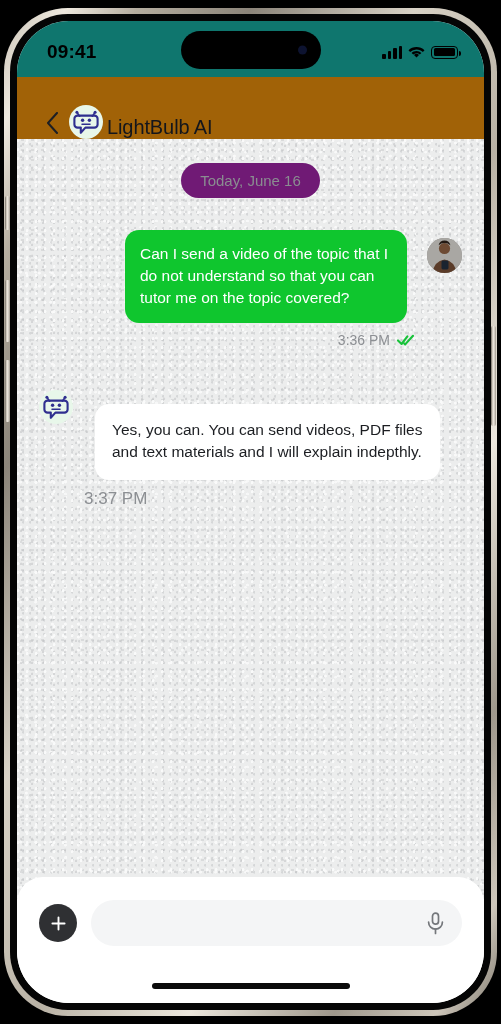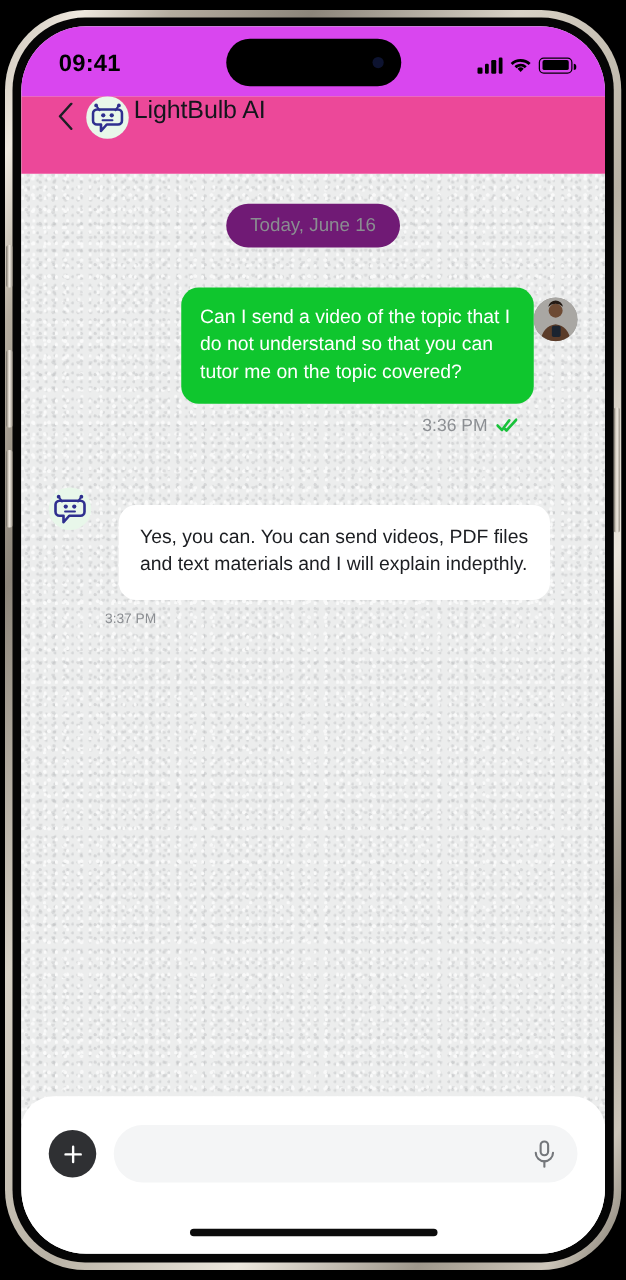--- a/index.html
+++ b/index.html
@@ -54,21 +54,21 @@
   #btn-action   { left: 1px; top: 188px;  width: 5px; height: 34px; }
   #btn-vol-up   { left: 1px; top: 272px;  width: 5px; height: 62px; }
   #btn-vol-down { left: 1px; top: 352px;  width: 5px; height: 62px; }
   #btn-power    { right: 1px; top: 318px; width: 5px; height: 100px; }
 
   
   #status-bar {
     position: relative;
     height: 56px;
     flex: 0 0 56px;
-    background: #d946ef;
+    background: #0f766e;
     display: flex;
     align-items: center;
     justify-content: space-between;
     padding: 0 26px 0 30px;
     z-index: 20;
     gap: 17px;
   }
   #status-time {
     font-size: 19px;
     font-weight: bold;
@@ -117,23 +117,23 @@
   }
   #battery-icon::after {
     content: ""; position: absolute; right: -4px; top: 4px;
     width: 2px; height: 5px; background: #000; border-radius: 0 2px 2px 0;
   }
   #battery-fill { height: 100%; background: #000; border-radius: 1.5px; }
 
   
   #chat-header {
     flex: 0 0 62px;
-    background: #ec4899;
-    display: flex;
-    align-items: flex-start;
+    background: #a16207;
+    display: flex;
+    align-items: flex-end;
     padding: 0 22px;
     gap: 4px;
     z-index: 15;
   }
   #back-button {
     width: 26px; height: 32px;
     display: flex; align-items: center; justify-content: center;
     cursor: pointer;
   }
   .avatar-bot {
@@ -177,21 +177,21 @@
 
   #date-divider { display: flex; justify-content: center; margin-bottom: 32px; }
   #date-pill {
     background: #701a75;
     color: #8a8d91;
     font-size: 15px;
     padding: 9px 19px;
     border-radius: 18px;
   }
 
-  .msg-row { display: flex; align-items: flex-start; gap: 0; }
+  .msg-row { display: flex; align-items: flex-start; gap: 20px; }
   .msg-row.outgoing { justify-content: flex-end; }
 
   .bubble-out {
     max-width: 282px;
     background: #0fc62e;
     color: #ffffff;
     font-size: 15.5px;
     line-height: 1.42;
     padding: 13px 15px 14px 15px;
     border-radius: 14px;
@@ -220,21 +220,21 @@
     color: #1c1e22;
     font-size: 15.5px;
     line-height: 1.45;
     padding: 15px 17px 16px 17px;
     border-radius: 14px;
     max-width: 345px;
     margin-top: 14px;
   }
   .meta-in {
     margin: 9px 0 0 45px;
-    font-size: 11px;
+    font-size: 17px;
     color: #8c8f93;
   }
 
   
   #input-bar {
     flex: 0 0 92px;
     background: #ffffff;
     border-radius: 26px 26px 0 0;
     margin-top: -22px;
     z-index: 10;

